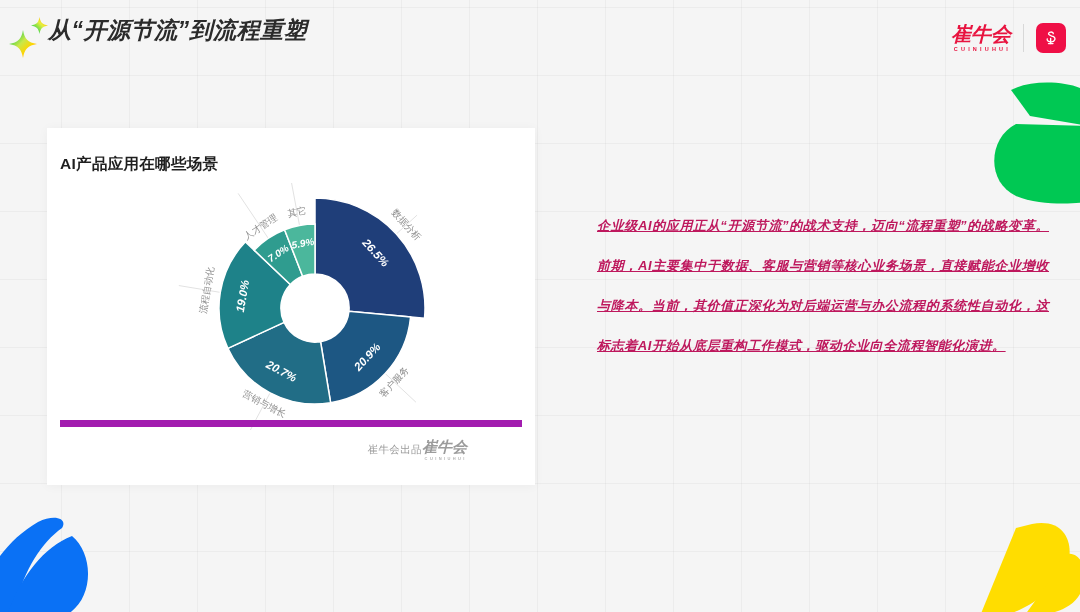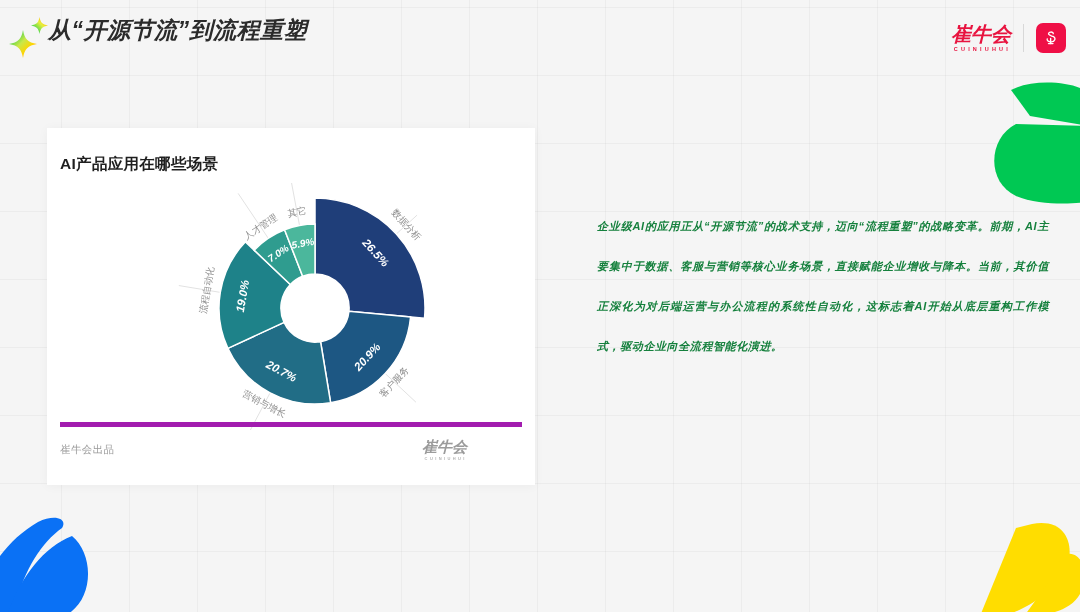--- a/index.html
+++ b/index.html
@@ -149,24 +149,24 @@
     height: 245px;
   }
   .chart-svg { display: block; margin: 0 auto; }
 
   .card-footer {
     position: absolute;
     left: 13px;
     right: 13px;
     bottom: 14px;
     height: 42px;
-    border-top: 5px solid #a21caf;
-    display: flex;
-    align-items: center;
-    justify-content: space-between;
+    border-top: 7px solid #a21caf;
+    display: flex;
+    align-items: center;
+    justify-content: flex-end;
     padding-top: 2px;
   }
   .footer-credit {
     font-size: 10.5px;
     color: #9a9a9a;
     letter-spacing: 0.4px;
   }
   .footer-logo {
     display: flex;
     flex-direction: column;
@@ -188,27 +188,28 @@
     margin-top: 2.5px;
     margin-left: 2.5px;
   }
 
   
   .paragraph {
     position: absolute;
     left: 597px;
     top: 206px;
     width: 452px;
-    font-size: 11px;
+    font-size: 13px;
     font-weight: bold;
     font-style: italic;
-    color: #15803d;
+    color: #be185d;
     line-height: 40px;
     letter-spacing: 0.6px;
     text-align: justify;
+    text-decoration: underline;
   }
 </style>
 </head>
 <body>
 
 <div class="bg-grid"></div>
 
 <div class="blob blob-green">
   <svg viewBox="0 0 124 122" width="124" height="122" aria-hidden="true">
     <path d="M47 8 C70 -4 110 0 124 10 L124 44 L66 34 Z" fill="#00c853"></path>

